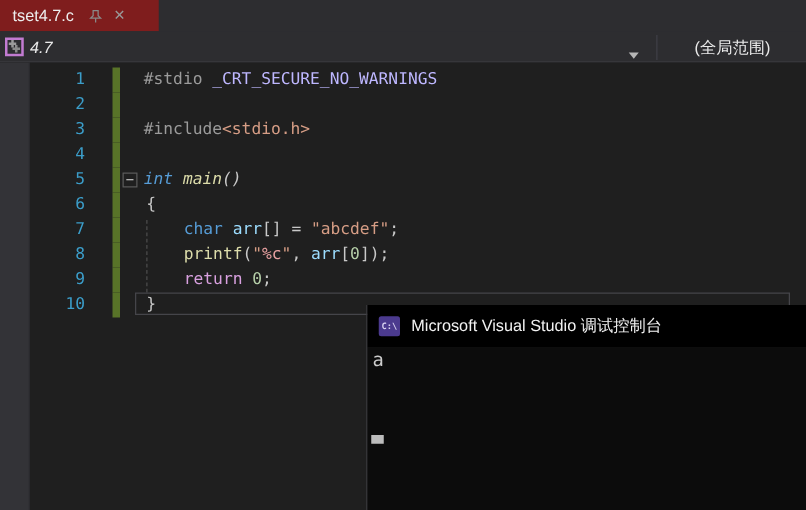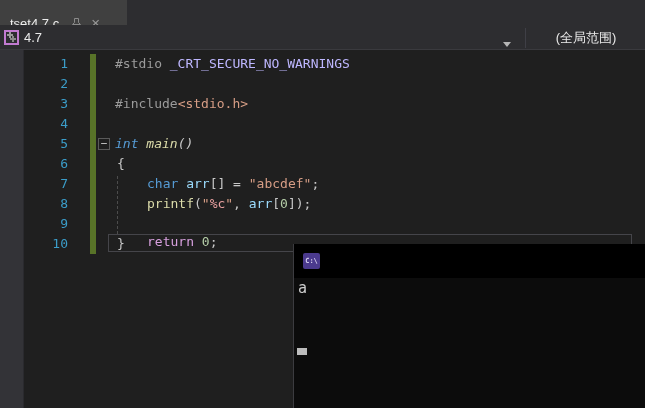--- a/index.html
+++ b/index.html
@@ -6,33 +6,33 @@
   html,body { background:#000; }
   .screen {
     position:relative; width:645px; height:408px; overflow:hidden;
     background:#1F1F1F; font-family:"Liberation Sans", sans-serif;
   }
   
   .topbars { position:absolute; left:0; top:0; width:645px; height:50px; background:#2D2D30; }
   .tabbar { position:absolute; left:0; top:0; width:645px; height:25px; }
   .tab {
     position:absolute; left:0; top:0; height:25px; width:127px;
-    background:#404040; display:flex; padding:16px 8px 0 10px;
+    background:#7f1d1d; display:flex; align-items:center; padding:0 8px 0 10px;
   }
   .tab-title { color:#EDEDED; font-size:13px; margin-right:10px; white-space:nowrap; }
   .pin-icon { width:14px; height:14px; margin-right:8px; display:flex; align-items:center; justify-content:center; }
   .close-icon { color:#9A9A9A; font-size:15px; line-height:14px; }
   .navbar { position:absolute; left:0; top:25px; width:645px; height:25px; background:#2D2D30; border-bottom:1px solid #3A3A3E; }
   .nav-project { position:absolute; left:4px; top:2px; height:21px; display:flex; align-items:center; }
   .proj-icon {
     width:15px; height:15px; border:2px solid #C27BD1; background:#2D2D30;
     position:relative; margin-right:5px;
   }
   .proj-icon svg { position:absolute; left:0; top:0; }
-  .nav-project-label { color:#EAEAEA; font-size:13px; }
+  .nav-project-label { color:#EAEAEA; font-size:13px;font-style:italic; }
   .nav-arrow {
     position:absolute; left:503px; top:17px; width:0; height:0;
     border-left:4px solid transparent; border-right:4px solid transparent; border-top:5px solid #B6B6B6;
   }
   .nav-sep { position:absolute; left:525px; top:3px; width:1px; height:20px; background:#3F3F46; }
   .nav-scope { position:absolute; left:527px; top:2px; width:118px; height:21px; display:flex; align-items:center; justify-content:center; }
   .nav-scope-label { color:#EAEAEA; font-size:13px; white-space:nowrap; }
   
   .editor { position:absolute; left:0; top:50px; width:645px; height:358px; background:#1F1F1F; }
   .margin-strip { position:absolute; left:0; top:0; width:24px; height:358px; background:#333337; border-right:1px solid #2A2A2E; }
@@ -142,35 +142,36 @@
           <div class="code" style="left: 147px;"><span style="color: rgb(86, 156, 214);">char </span><span style="color: rgb(156, 220, 254);">arr</span><span style="color: rgb(200, 200, 200);">[] = </span><span style="color: rgb(214, 157, 133);">"abcdef"</span><span style="color: rgb(200, 200, 200);">;</span></div>
         </div>
         <div class="row">
           <span class="lnum" style="color: rgb(59, 157, 201);">8</span>
           <div class="chbar" style="background: rgb(88, 115, 40);"></div>
           <div class="code" style="left: 147px;"><span style="color: rgb(220, 220, 170);">printf</span><span style="color: rgb(200, 200, 200);">(</span><span style="color: rgb(214, 157, 133);">"</span><span style="color: rgb(232, 161, 161);">%c</span><span style="color: rgb(214, 157, 133);">"</span><span style="color: rgb(200, 200, 200);">, </span><span style="color: rgb(156, 220, 254);">arr</span><span style="color: rgb(200, 200, 200);">[</span><span style="color: rgb(181, 206, 168);">0</span><span style="color: rgb(200, 200, 200);">]);</span></div>
         </div>
         <div class="row">
           <span class="lnum" style="color: rgb(59, 157, 201);">9</span>
           <div class="chbar" style="background: rgb(88, 115, 40);"></div>
-          <div class="code" style="left: 147px; margin-top: 18px;"><span style="color: rgb(216, 160, 223);">return </span><span style="color: rgb(181, 206, 168);">0</span><span style="color: rgb(200, 200, 200);">;</span></div>
+          <div class="code" style="left: 147px;"><span style="color: rgb(216, 160, 223);">return </span><span style="color: rgb(181, 206, 168);">0</span><span style="color: rgb(200, 200, 200);">;</span></div>
         </div>
         <div class="row">
           <span class="lnum" style="color: rgb(59, 157, 201);">10</span>
           <div class="chbar" style="background: rgb(88, 115, 40);"></div>
           <div class="code" style="left: 117px;"><span style="color: rgb(200, 200, 200);">}</span></div>
         </div>
       </div>
     <div class="guide-dashed"></div>
     <div class="currentline-box"></div>
   </div>
 
   <div class="console">
     <div class="console-titlebar">
       <span class="console-icon" style="background: rgb(75, 58, 142); color: rgb(216, 210, 240);">C:\</span>
+      <span class="console-title">Microsoft Visual Studio 调试控制台</span>
     </div>
     <div class="console-body">
       <div id="console-lines">
           <div class="console-line">a</div>
           <div class="console-line"></div>
         </div>
       <div class="console-cursor"></div>
     </div>
   </div>
 

